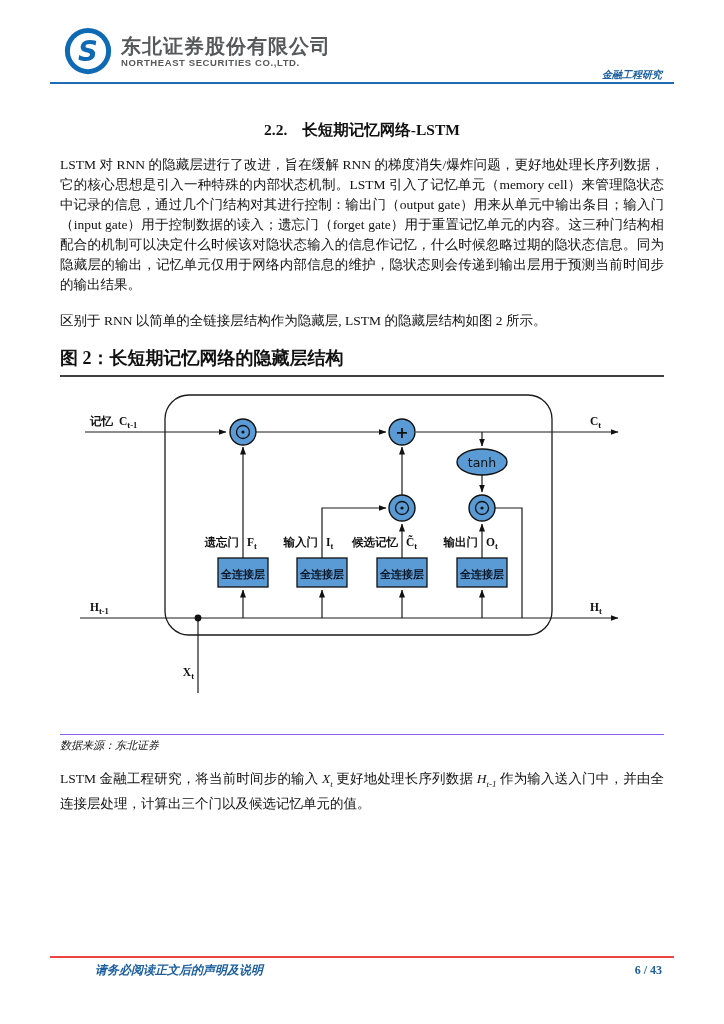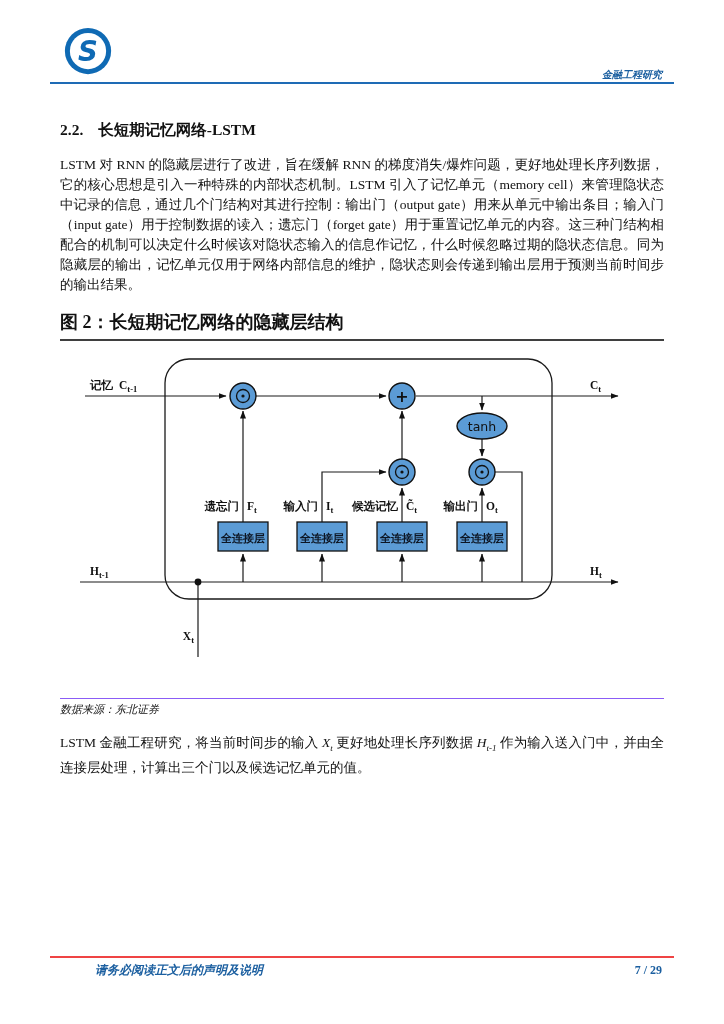--- a/index.html
+++ b/index.html
@@ -15,21 +15,21 @@
   .logo { width:50px; height:50px; }
   .brandtext { margin-left:8px; }
   .cn { font-family:"Liberation Sans","DejaVu Sans",sans-serif; font-weight:bold;
         font-size:20px; letter-spacing:1px; color:#57585a; line-height:22px; }
   .en { font-family:"Liberation Sans","DejaVu Sans",sans-serif; font-weight:bold;
         font-size:9.5px; letter-spacing:0.6px; color:#57585a; }
   .category { position:absolute; right:12px; bottom:0; font-size:10px; font-weight:bold;
         font-style:italic; color:#1b5fa0;text-align:right; }
   
   .content { margin:0 60px; }
-  .heading { margin:36px 0 0 0; font-size:15.5px; font-weight:bold; }
+  .heading { margin:36px 0 0 0; font-size:15.5px; font-weight:bold;text-align:center; }
   .heading .num { margin-right:15px; }
   .body-text { font-size:13.5px; line-height:20px; text-align:justify; margin:14px 0 0 0; }
   .p2 { margin-top:16px; }
   .var { font-style:italic; }
   sub.varsub { font-size:9px; font-style:italic; }
   
   .figure { margin-top:15px; }
   .figtitle { font-size:18px; font-weight:bold; padding-bottom:5px;
               border-bottom:2px solid #3f3f3f; }
   .figcanvas { padding:8px 0 0 0; }
@@ -58,30 +58,35 @@
 
 <div class="page">
 
   <div class="header">
     <div class="brand">
       <svg class="logo" viewBox="0 0 40 40">
         <circle cx="20" cy="20" r="18.5" fill="#0f6ab4"></circle>
         <circle cx="20" cy="20" r="14.5" fill="#ffffff"></circle>
         <text x="20" y="28" text-anchor="middle" font-family="DejaVu Sans, sans-serif" font-size="22" font-weight="bold" font-style="italic" fill="#0f6ab4">S</text>
       </svg>
+      <div class="brandtext">
+        <div class="cn">东北证券股份有限公司</div>
+        <div class="en">NORTHEAST SECURITIES CO.,LTD.</div>
+      </div>
     </div>
     <div class="category">金融工程研究</div>
   </div>
 
   <div class="content">
 
     <h2 class="heading"><span class="num">2.2.</span><span>长短期记忆网络-LSTM</span></h2>
 
     <p class="body-text">LSTM 对 RNN 的隐藏层进行了改进，旨在缓解 RNN 的梯度消失/爆炸问题，更好地处理长序列数据，它的核心思想是引入一种特殊的内部状态机制。LSTM 引入了记忆单元（memory cell）来管理隐状态中记录的信息，通过几个门结构对其进行控制：输出门（output gate）用来从单元中输出条目；输入门（input gate）用于控制数据的读入；遗忘门（forget gate）用于重置记忆单元的内容。这三种门结构相配合的机制可以决定什么时候该对隐状态输入的信息作记忆，什么时候忽略过期的隐状态信息。同为隐藏层的输出，记忆单元仅用于网络内部信息的维护，隐状态则会传递到输出层用于预测当前时间步的输出结果。</p>
 
+    <p class="body-text p2">区别于 RNN 以简单的全链接层结构作为隐藏层, LSTM 的隐藏层结构如图 2 所示。</p>
 
     <div class="figure">
       <div class="figtitle">图 2：长短期记忆网络的隐藏层结构</div>
 
       <div class="figcanvas">
         <svg viewBox="0 0 604 345" width="604" height="345">
           <defs>
             <marker id="arrow" viewBox="0 0 8 6" markerWidth="8" markerHeight="6" refX="7.5" refY="3" orient="auto" markerUnits="userSpaceOnUse">
               <path d="M0,0 L8,3 L0,6 Z" fill="#111"></path>
             </marker>
@@ -181,16 +186,16 @@
 
       <div class="figfoot">数据来源：东北证券</div>
     </div>
 
     <p class="body-text p3"><span>LSTM 金融工程研究，将当前时间步的输入 </span><span class="var">X</span><sub class="varsub">t</sub><span> 更好地处理长序列数据 </span><span class="var">H</span><sub class="varsub">t-1</sub><span> 作为输入送入门中，并由全连接层处理，计算出三个门以及候选记忆单元的值。</span></p>
 
   </div>
 
   <div class="footer">
     <span class="disclaimer">请务必阅读正文后的声明及说明</span>
-    <span class="pageno">7 / 29</span>
+    <span class="pageno">6 / 43</span>
   </div>
 
 </div>
 
 </body></html>

